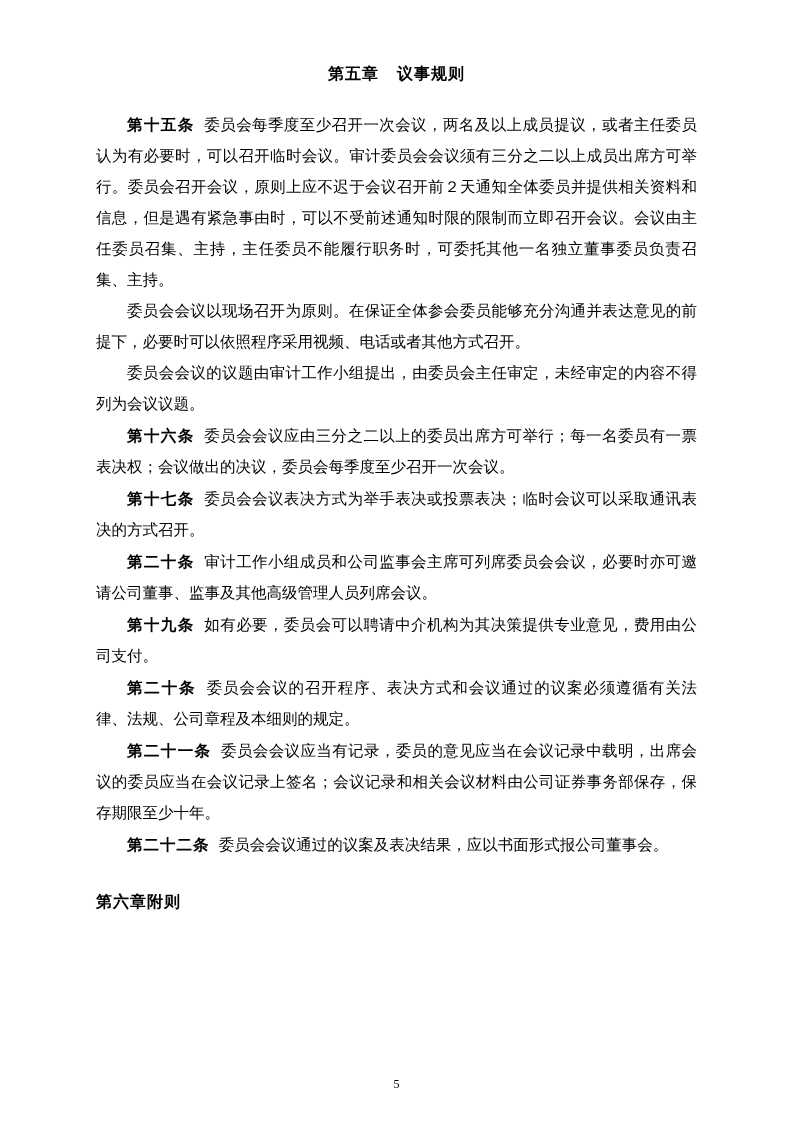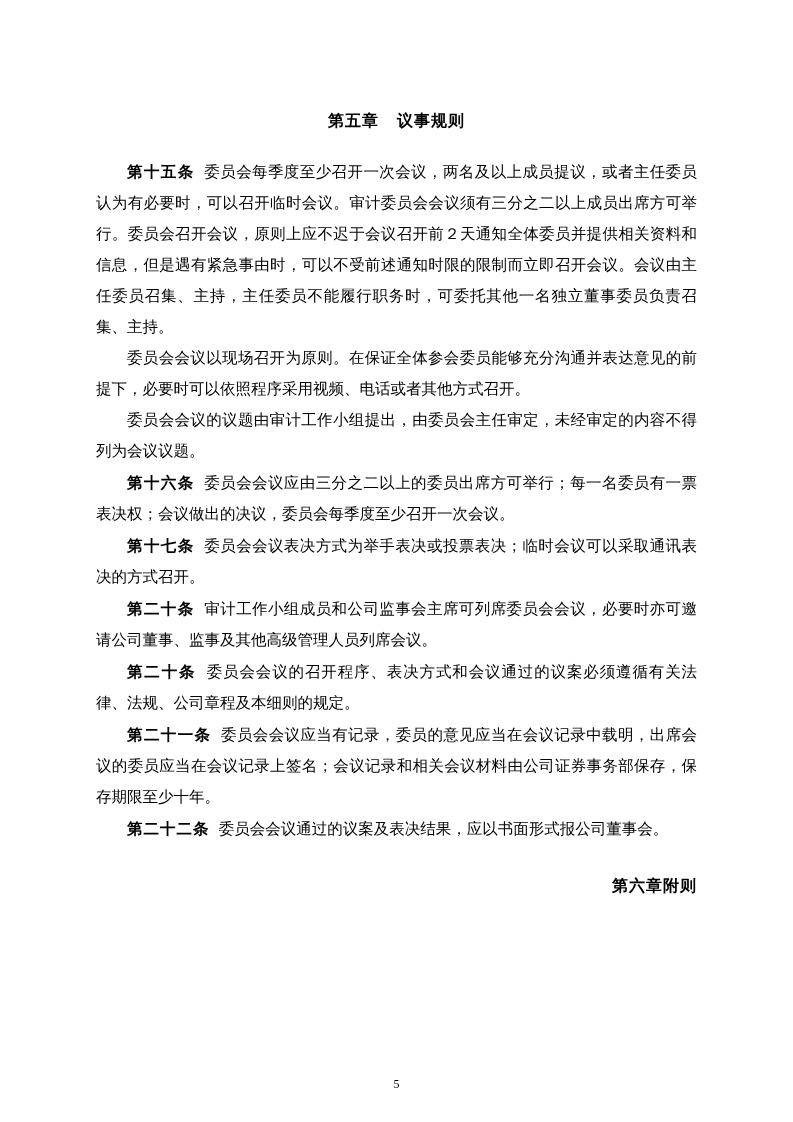--- a/index.html
+++ b/index.html
@@ -12,21 +12,21 @@
     height: 1122px;
     font-family: "DejaVu Serif", "Liberation Serif", serif;
     color: #000000;
     position: relative;
     overflow: hidden;
   }
   .page {
     box-sizing: border-box;
     width: 793px;
     height: 1122px;
-    padding: 108px 96px 40px 96px;
+    padding: 61px 96px 40px 96px;
     position: relative;
   }
   .chapter-heading {
     text-align: center;
     font-size: 16px;
     font-weight: bold;
     letter-spacing: 1px;
     margin: 0 0 22px 0;
     line-height: 1.6;
   }
@@ -44,21 +44,21 @@
   }
   .para .label {
     font-weight: bold;
     letter-spacing: 1px;
   }
   .para .label-gap {
     display: inline-block;
     width: 0.6em;
   }
   .chapter-heading-bottom {
-    text-align: right;
+    text-align: left;
     font-size: 16px;
     font-weight: bold;
     letter-spacing: 1px;
     margin: 28px 0 0 0;
     line-height: 1.6;
   }
   .page-number {
     position: absolute;
     bottom: 30px;
     left: 0;
@@ -94,20 +94,23 @@
   </p>
 
   <p class="para">
     <span class="label">第十七条</span><span class="label-gap"></span><span>委员会会议表决方式为举手表决或投票表决；临时会议可以采取通讯表决的方式召开。</span>
   </p>
 
   <p class="para">
     <span class="label">第二十条</span><span class="label-gap"></span><span>审计工作小组成员和公司监事会主席可列席委员会会议，必要时亦可邀请公司董事、监事及其他高级管理人员列席会议。</span>
   </p>
 
+  <p class="para">
+    <span class="label">第十九条</span><span class="label-gap"></span><span>如有必要，委员会可以聘请中介机构为其决策提供专业意见，费用由公司支付。</span>
+  </p>
 
   <p class="para">
     <span class="label">第二十条</span><span class="label-gap"></span><span>委员会会议的召开程序、表决方式和会议通过的议案必须遵循有关法律、法规、公司章程及本细则的规定。</span>
   </p>
 
   <p class="para">
     <span class="label">第二十一条</span><span class="label-gap"></span><span>委员会会议应当有记录，委员的意见应当在会议记录中载明，出席会议的委员应当在会议记录上签名；会议记录和相关会议材料由公司证券事务部保存，保存期限至少十年。</span>
   </p>
 
   <p class="para">

